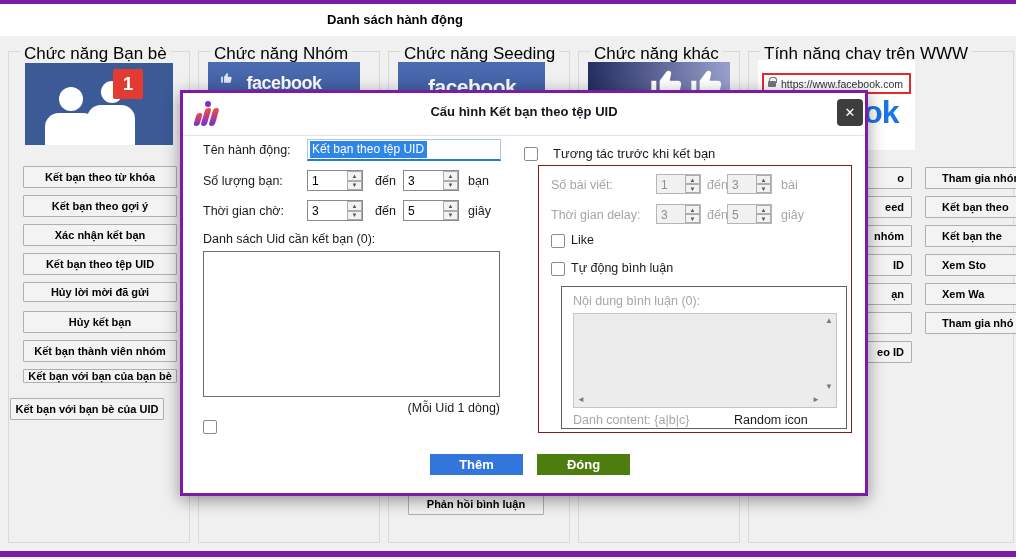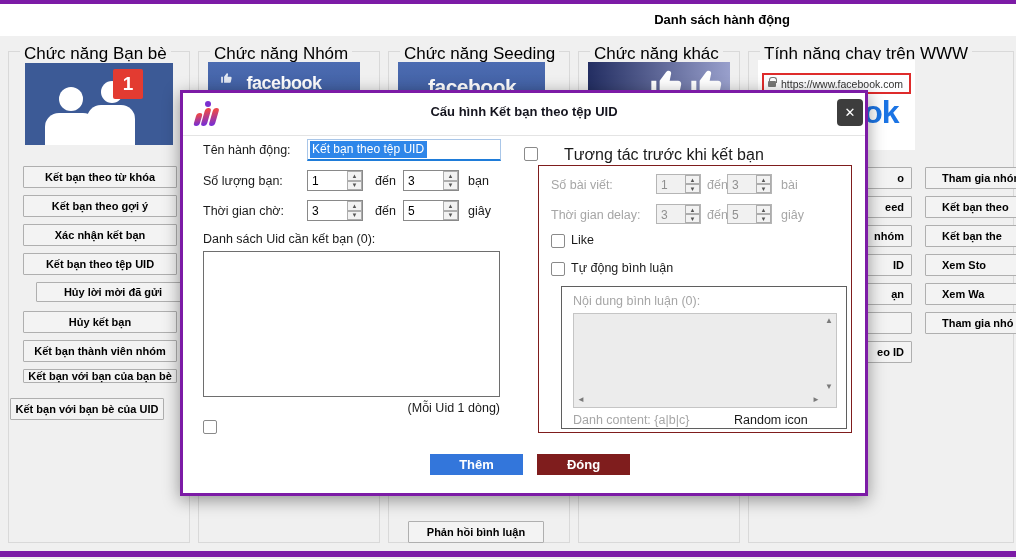--- a/index.html
+++ b/index.html
@@ -32,58 +32,58 @@
 .lock{display:inline-block;width:8px;height:6px;background:#777;border-radius:1px;position:relative;margin-right:5px;flex:none}
 .lock::before{content:"";position:absolute;left:1px;top:-4px;width:6px;height:5px;border:1.5px solid #777;border-bottom:none;border-radius:3px 3px 0 0}
 .lbar{position:absolute;width:5.5px;border-radius:3px;transform:skewX(-16deg);background:linear-gradient(170deg,#E8474E 15%,#7B2FD0 90%)}
 </style>
 </head>
 <body>
 
 <div class="abs purple" style="left:0;top:0;width:1016px;height:4px"></div>
 
 <div class="abs" style="left:0;top:4px;width:1016px;height:32px;background:#fff"></div>
-<div class="abs" style="left:0;top:12px;width:790px;text-align:right;font-weight:bold;font-size:13px">Danh sách hành động</div>
+<div class="abs" style="left:0;top:12px;width:790px;text-align:center;font-weight:bold;font-size:13px">Danh sách hành động</div>
 
 <div class="abs purple" style="left:0;top:551px;width:1016px;height:6px"></div>
 
 <div class="groupbox" style="left:8px;top:51px;width:182px;height:492px"></div>
 <div class="glabel" style="left:20px;top:44px">Chức năng Bạn bè</div>
 <div class="abs" style="left:25px;top:63px;width:148px;height:82px;background:#3C5A96;overflow:hidden">
   <span class="head" style="left:76px;top:18px;width:22px;height:22px"></span>
   <span class="pbody" style="left:62px;top:42px;width:48px;height:40px"></span>
   <span class="head" style="left:34px;top:24px;width:24px;height:24px"></span>
   <span class="pbody" style="left:20px;top:50px;width:52px;height:32px"></span>
   <span class="badge" style="left:88px;top:6px;width:30px;height:30px">1</span>
 </div>
 <div class="btn" style="left:23px;top:166px;width:154px;height:22px">Kết bạn theo từ khóa</div>
 <div class="btn" style="left:23px;top:195px;width:154px;height:22px">Kết bạn theo gợi ý</div>
 <div class="btn" style="left:23px;top:224px;width:154px;height:22px">Xác nhận kết bạn</div>
 <div class="btn" style="left:23px;top:253px;width:154px;height:22px">Kết bạn theo tệp UID</div>
-<div class="btn" style="left:36px;top:282px;width:154px;height:20px">Hủy lời mời đã gửi</div>
+<div class="btn" style="left:23px;top:282px;width:154px;height:20px">Hủy lời mời đã gửi</div>
 <div class="btn" style="left:23px;top:311px;width:154px;height:22px">Hủy kết bạn</div>
 <div class="btn" style="left:23px;top:340px;width:154px;height:22px">Kết bạn thành viên nhóm</div>
 <div class="btn" style="left:23px;top:369px;width:154px;height:14px">Kết bạn với bạn của bạn bè</div>
 <div class="btn" style="left:10px;top:398px;width:154px;height:22px">Kết bạn với bạn bè của UID</div>
 
 <div class="groupbox" style="left:198px;top:51px;width:182px;height:492px"></div>
 <div class="glabel" style="left:210px;top:44px">Chức năng Nhóm</div>
 <div class="banner" style="left:208px;top:62px;width:152px;height:43px;display:flex;align-items:center;justify-content:center">
   <svg width="14" height="14" viewBox="0 0 24 24" style="position:absolute;left:12px;top:9px;opacity:.85">
       <path fill="#fff" d="M2 10h3v10H2zM7 20h9.5c1 0 1.9-.7 2.1-1.7l1.3-6A2 2 0 0 0 18 10h-5l.9-4.4A1.6 1.6 0 0 0 12.3 4c-.5 0-1 .3-1.3.7L7 10z"></path>
     </svg>
   <span style="font-weight:bold;font-size:18px;letter-spacing:-.5px">facebook</span>
 </div>
 
 <div class="groupbox" style="left:388px;top:51px;width:182px;height:492px"></div>
 <div class="glabel" style="left:400px;top:44px">Chức năng Seeding</div>
 <div class="banner" style="left:398px;top:62px;width:147px;height:43px">
   <span style="position:absolute;left:30px;top:13px;font-weight:bold;font-size:21px;letter-spacing:-.5px">facebook</span>
 </div>
-<div class="btn" style="left:408px;top:521px;width:136px;height:22px">Phản hồi bình luận</div>
+<div class="btn" style="left:408px;top:493px;width:136px;height:22px">Phản hồi bình luận</div>
 
 <div class="groupbox" style="left:578px;top:51px;width:162px;height:492px"></div>
 <div class="glabel" style="left:590px;top:44px">Chức năng khác</div>
 <div class="banner" style="left:588px;top:62px;width:142px;height:43px;background:linear-gradient(90deg,#232E62,#99A0CC)">
   <svg width="80" height="40" viewBox="0 0 48 24" style="position:absolute;right:2px;top:2px">
     <path fill="#fff" d="M2 10h3v10H2zM7 20h9.5c1 0 1.9-.7 2.1-1.7l1.3-6A2 2 0 0 0 18 10h-5l.9-4.4A1.6 1.6 0 0 0 12.3 4c-.5 0-1 .3-1.3.7L7 10z"></path>
     <path fill="#fff" d="M26 10h3v10h-3zM31 20h9.5c1 0 1.9-.7 2.1-1.7l1.3-6A2 2 0 0 0 42 10h-5l.9-4.4A1.6 1.6 0 0 0 36.3 4c-.5 0-1 .3-1.3.7L31 10z"></path>
   </svg>
 </div>
 
@@ -164,21 +164,21 @@
       </span>
   </div>
   <div class="mlabel" style="left:285px;top:111px">giây</div>
 
   <div class="mlabel" style="left:20px;top:139px">Danh sách Uid cần kết bạn (0):</div>
   <div class="listbox" style="left:20px;top:158px;width:297px;height:146px"></div>
   <div class="mlabel" style="left:20px;top:308px;width:297px;text-align:right">(Mỗi Uid 1 dòng)</div>
   <span class="cb" style="left:20px;top:327px"></span>
 
   <span class="cb" style="left:341px;top:54px"></span>
-  <div class="mlabel" style="left:381px;top:53px;font-size:16px">Tương tác trước khi kết bạn</div>
+  <div class="mlabel" style="left:370px;top:53px;font-size:13px">Tương tác trước khi kết bạn</div>
 
   <div class="abs" style="left:355px;top:72px;width:314px;height:268px;border:1px solid #7f1d1d">
     <div class="mlabel gray" style="left:12px;top:12px">Số bài viết:</div>
     <div class="spin dis" style="left:117px;top:8px;width:45px;height:20px">
       <span class="val">1</span>
       <span class="ud">
           <i>▲</i>
           <i>▼</i>
         </span>
     </div>
@@ -223,14 +223,14 @@
         <span class="arrow" style="right:3px;bottom:16px">▼</span>
         <span class="arrow" style="left:3px;bottom:3px">◄</span>
         <span class="arrow" style="right:16px;bottom:3px">►</span>
       </div>
       <div class="mlabel gray" style="left:11px;top:126px">Danh content: {a|b|c}</div>
       <div class="mlabel" style="left:172px;top:126px">Random icon</div>
     </div>
   </div>
 
   <div class="actionbtn" style="left:247px;top:361px;background:#3376DB">Thêm</div>
-  <div class="actionbtn" style="left:354px;top:361px;background:#7f1d1d">Đóng</div>
+  <div class="actionbtn" style="left:354px;top:361px;background:#4d7c0f">Đóng</div>
 </div>
 
 </body></html>

